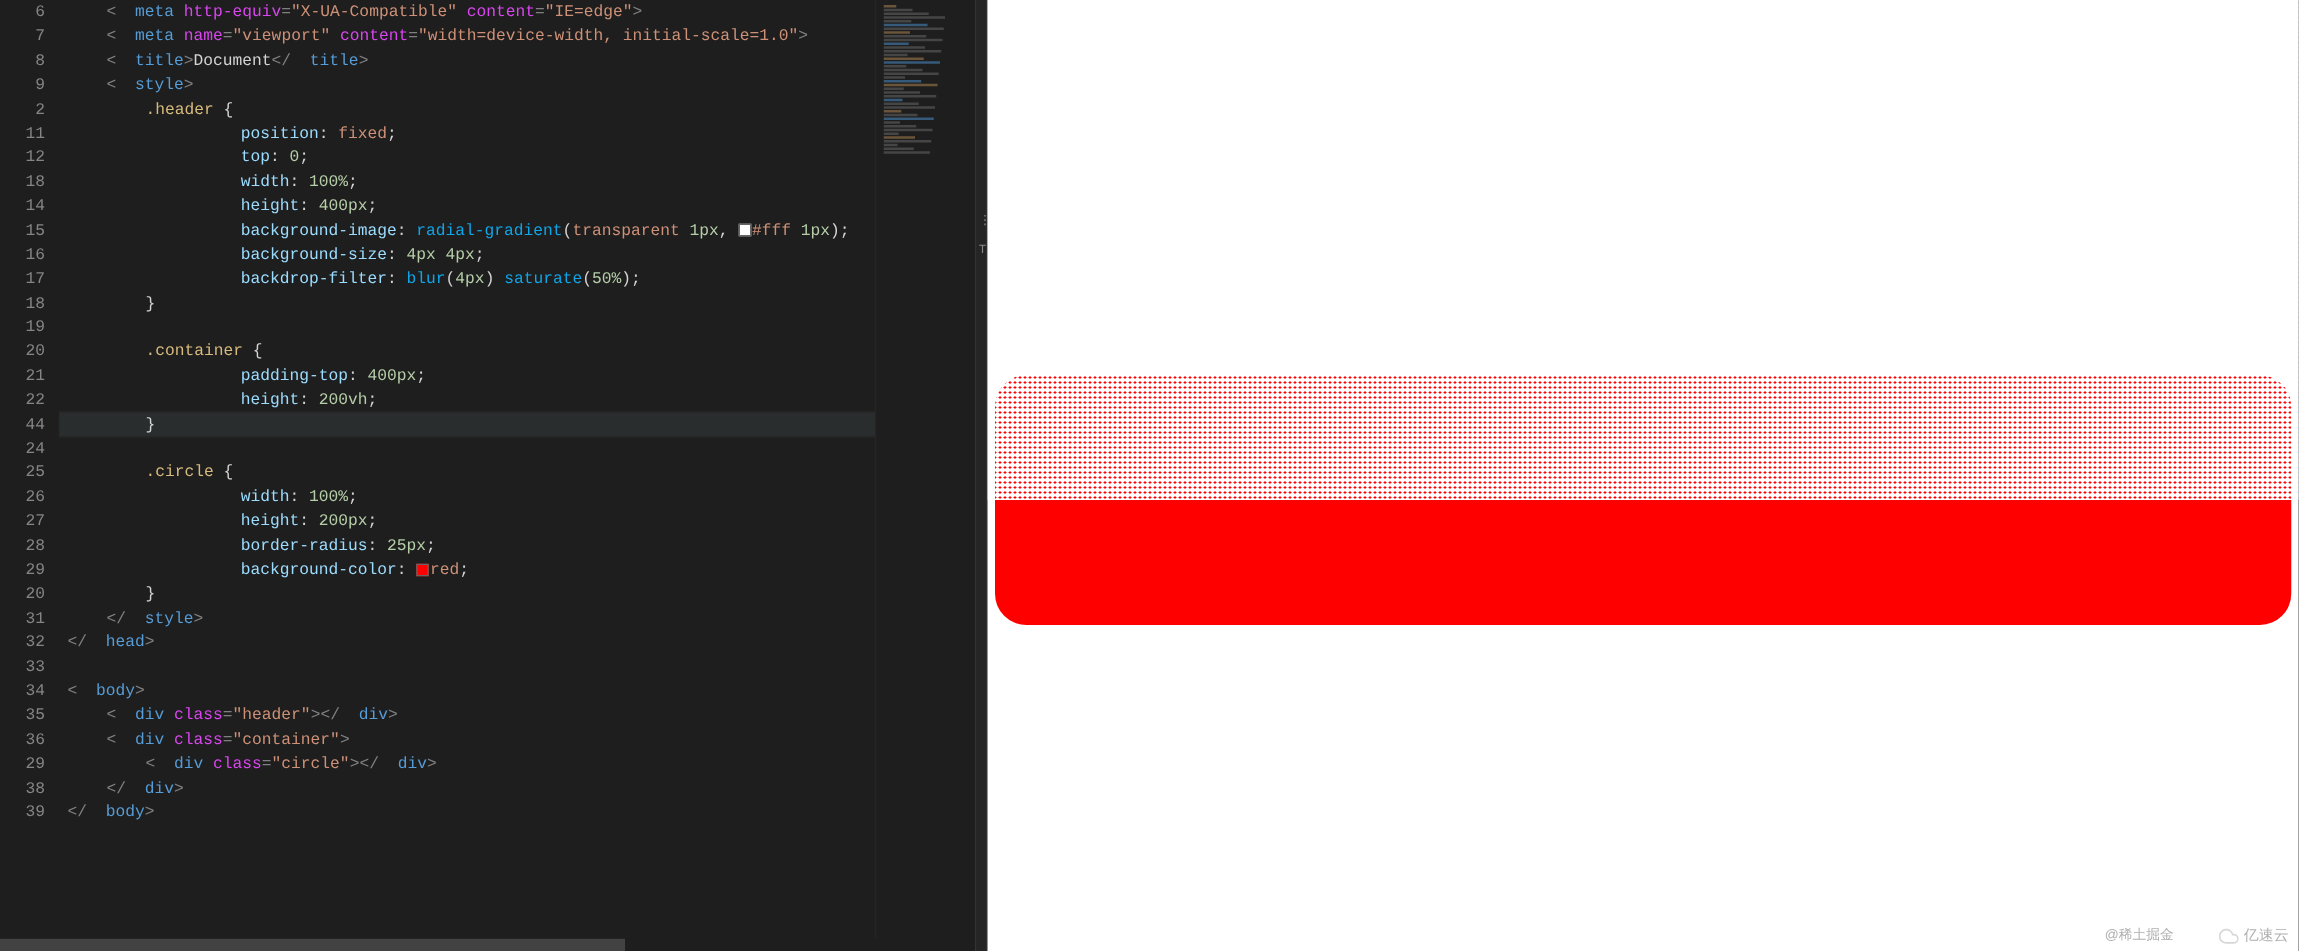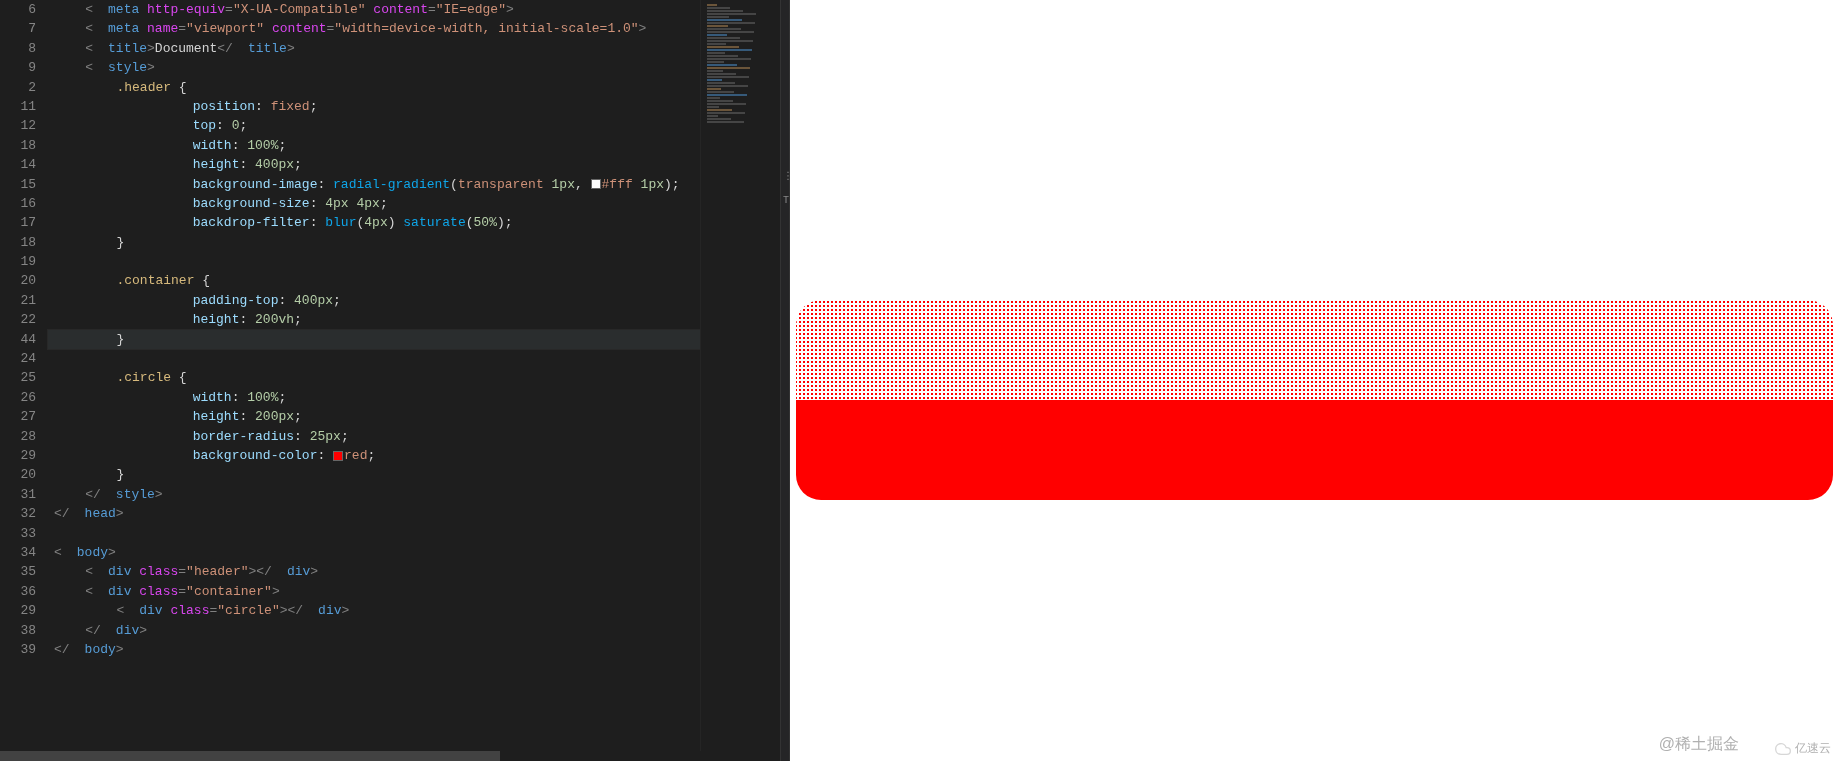--- a/index.html
+++ b/index.html
@@ -47,21 +47,21 @@
   .preview-header-overlay {
     position:absolute; top:0; left:0; width:100%; height:400px;
     background-image: radial-gradient(transparent 1px, #fff 1px);
     background-size: 4px 4px;
     z-index:2;
     pointer-events:none;
   }
   .preview-container { padding-top: 300px; }
   .preview-circle { width:100%; height:200px; border-radius:25px; background:red; margin:0 6px 0 6px; width:calc(100% - 12px); }
 
-  .watermark1 { position:absolute; right:100px; bottom:6px; color:#b0b0b0; font-size:16px; font-family:sans-serif; }
+  .watermark1 { position:absolute; right:100px; bottom:6px; color:#b0b0b0; font-size:11px; font-family:sans-serif; }
   .watermark2 { position:absolute; right:8px; bottom:4px; color:#b0b0b0; font-size:12px; font-family:sans-serif; display:flex; align-items:center; gap:4px; }
   .watermark2 svg { opacity:.5; }
 </style>
 </head>
 <body>
 
 <div class="app">
 
   <div class="editor-pane">
     <div class="code-area">

